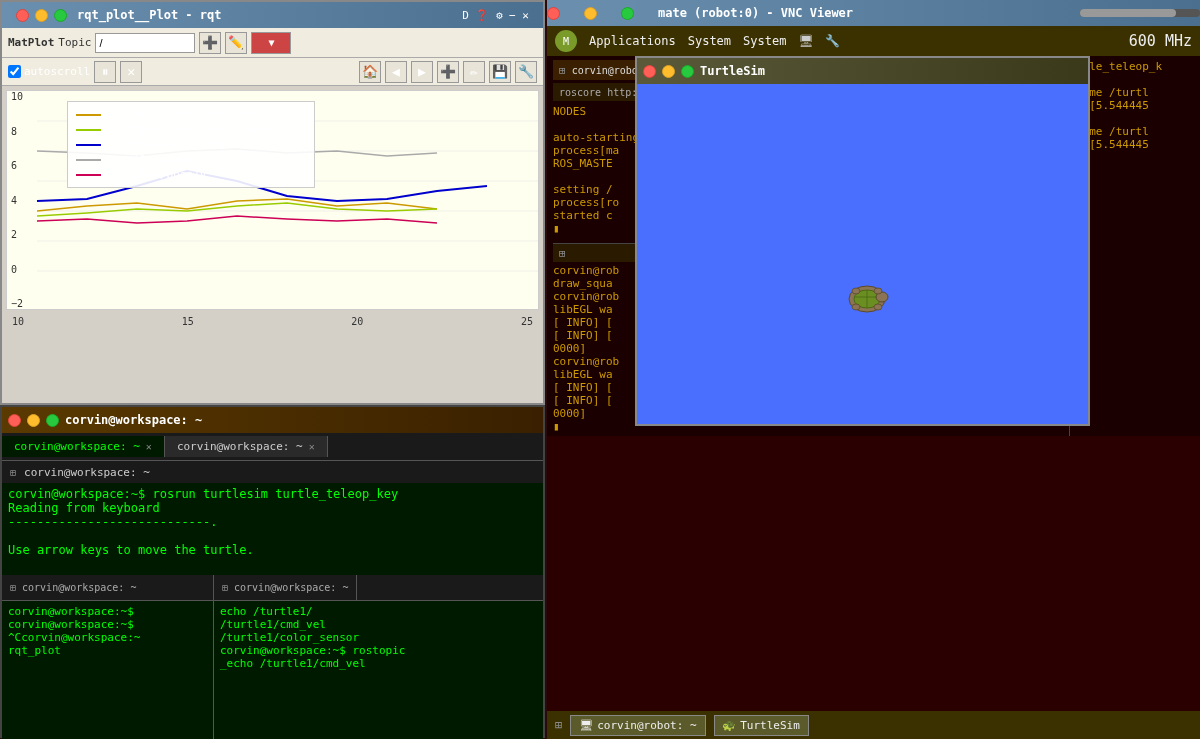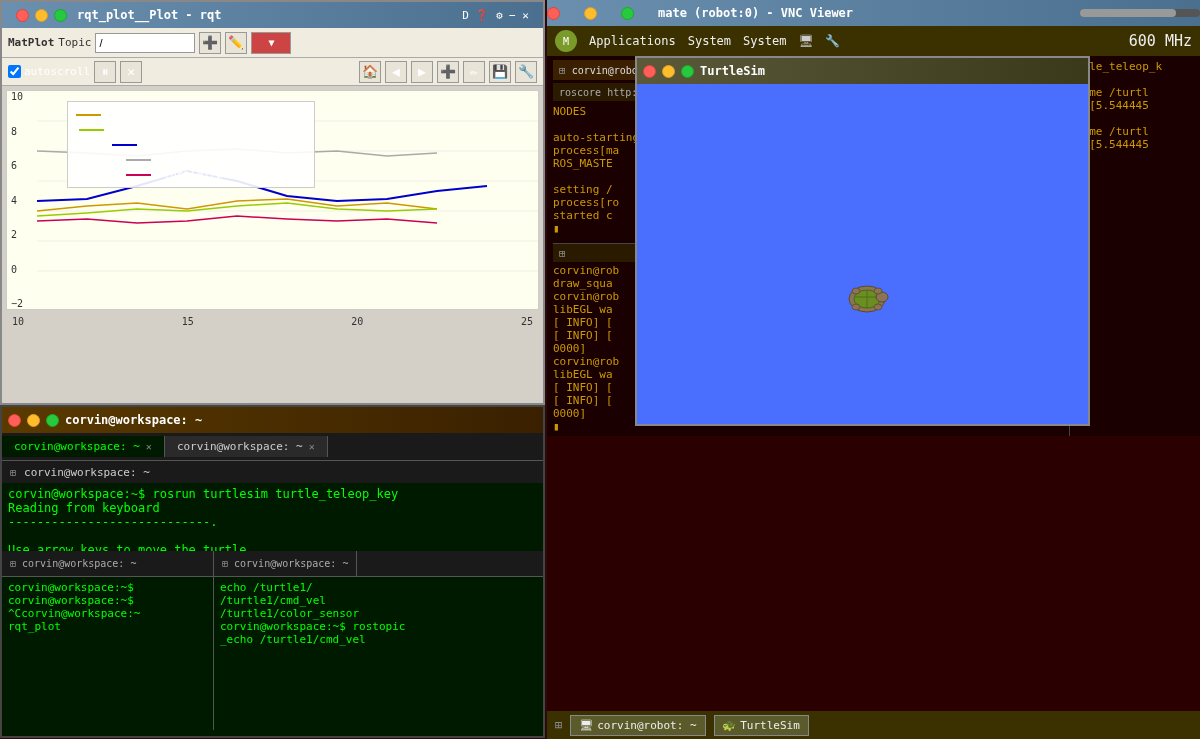--- a/index.html
+++ b/index.html
@@ -95,21 +95,20 @@
       position: absolute;
       top: 10px; left: 60px;
       background: rgba(255,255,255,0.9);
       border: 1px solid #ccc;
       padding: 4px 8px;
       font-size: 11px;
     }
     .legend-item {
       display: flex; align-items: center; gap: 6px;
       margin: 2px 0;
-      justify-content: center;
     }
     .legend-line {
       width: 25px; height: 2px;
     }
     .plot-xaxis {
       display: flex;
       justify-content: space-between;
       padding: 2px 10px;
       font-size: 10px;
       color: #333;
@@ -410,21 +409,21 @@
     <div class="term-tab">
       <span>corvin@workspace: ~</span>
       <span class="term-tab-x">✕</span>
     </div>
   </div>
 
   <div style="background:#1a1a1a;height:22px;display:flex;align-items:center;padding:0 8px;gap:8px;">
     <span style="color:#888;font-size:10px;">⊞</span>
     <span style="color:#ccc;font-size:11px;">corvin@workspace: ~</span>
   </div>
-  <div style="background:#001a00;padding:4px 6px;color:#00ff00;font-size:12px;height:68px;overflow:hidden;">
+  <div style="background:#001a00;padding:4px 6px;color:#00ff00;font-size:12px;height:92px;overflow:hidden;">
     <div>corvin@workspace:~$ rosrun turtlesim turtle_teleop_key</div>
     <div>Reading from keyboard</div>
     <div>----------------------------.</div>
     <div>&nbsp;</div>
     <div>Use arrow keys to move the turtle.</div>
   </div>
 
   <div class="bottom-split-tabs">
     <div class="bst-pane" style="width:212px;">
       <span style="color:#888;">⊞</span>

